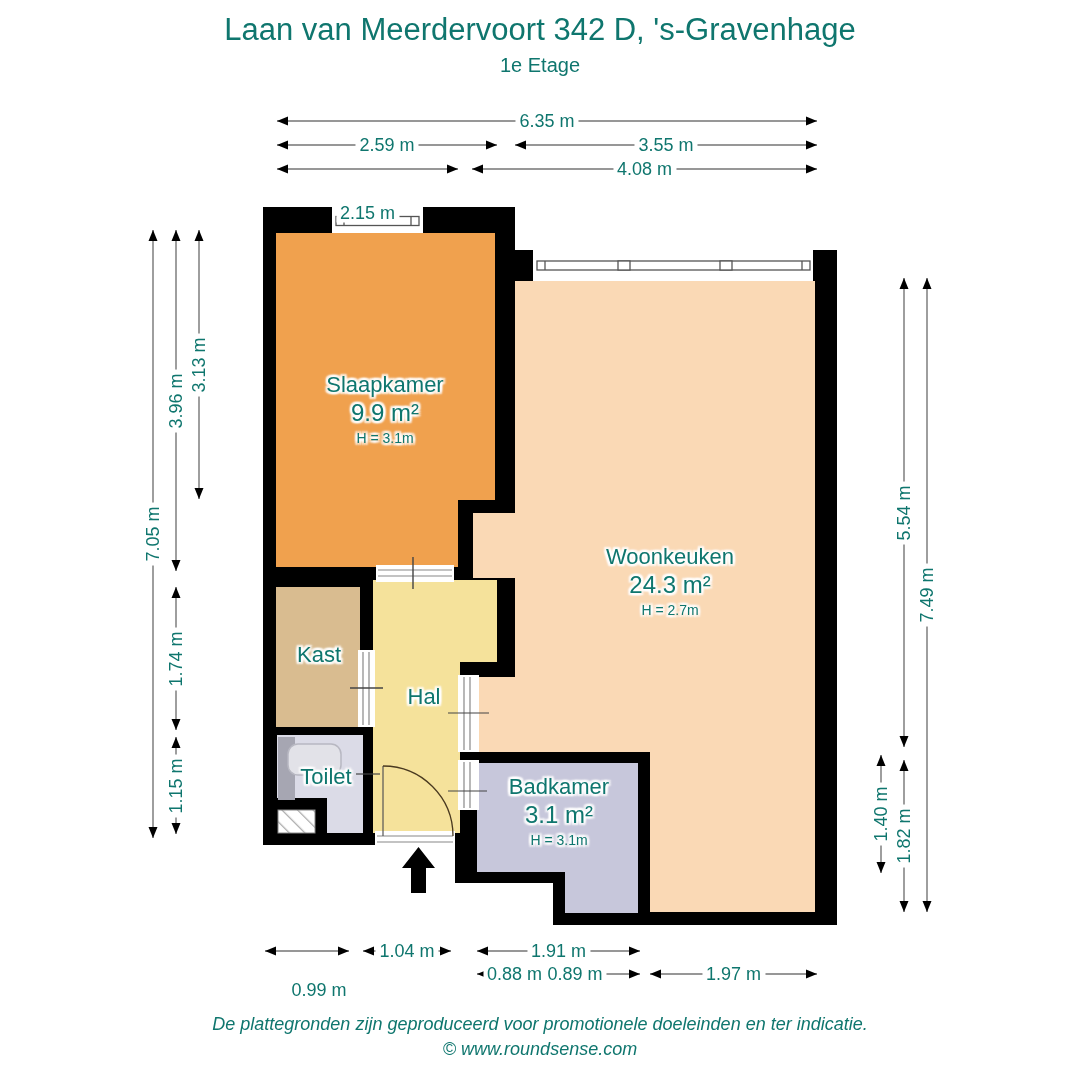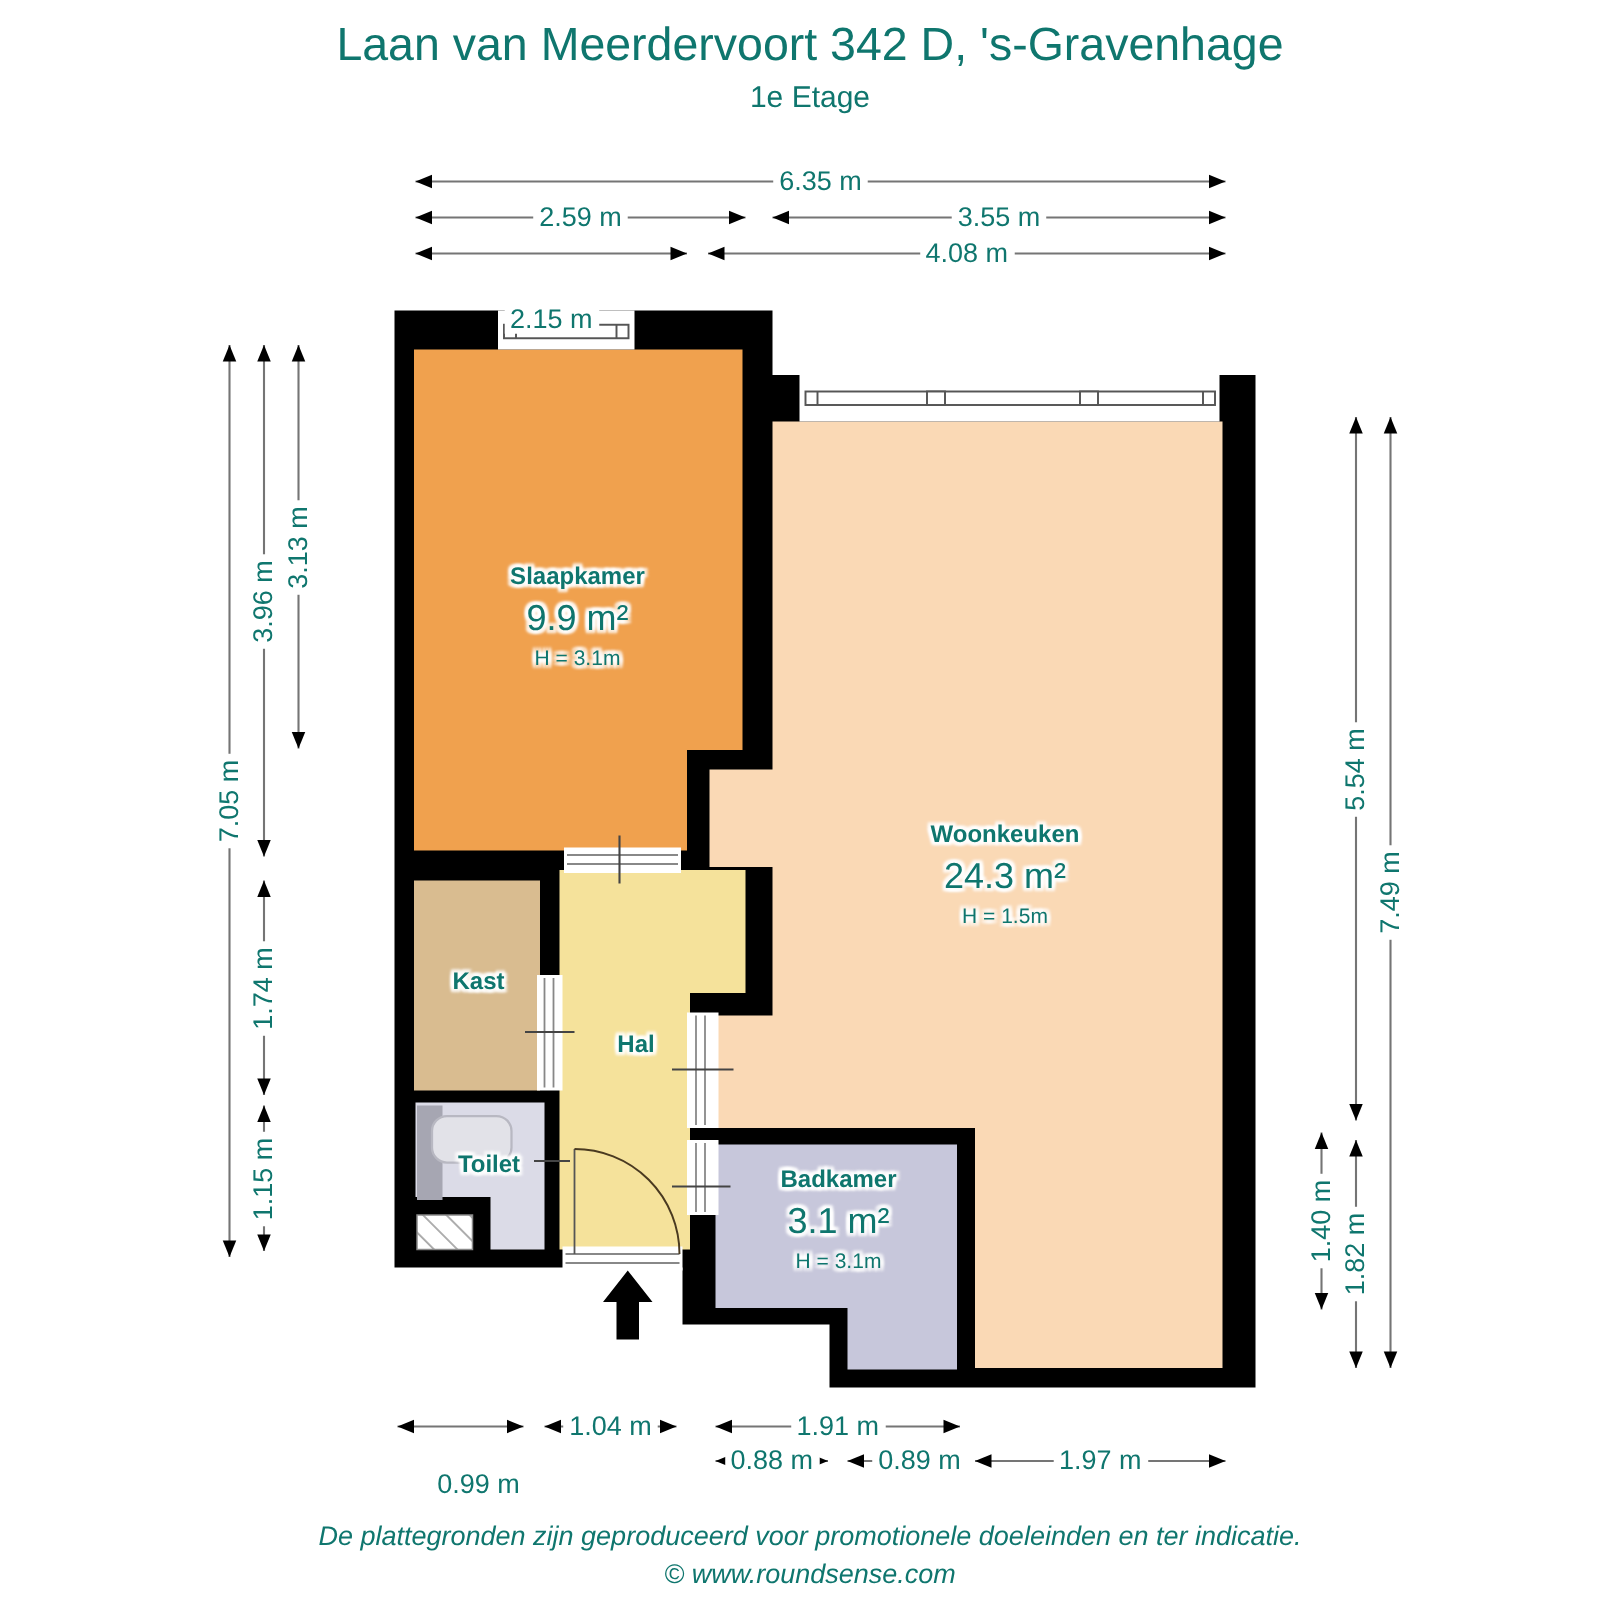--- a/index.html
+++ b/index.html
@@ -6,21 +6,21 @@
   .page{position:relative;width:1080px;height:1080px;background:#fff;overflow:hidden;
         font-family:"Liberation Sans", sans-serif;color:#0f766e;}
   .title{position:absolute;top:12px;left:0;width:100%;text-align:center;
          font-size:31px;font-weight:400;letter-spacing:0;}
   .subtitle{position:absolute;top:54px;left:0;width:100%;text-align:center;font-size:20px;}
   .plan-svg{position:absolute;left:0;top:0;width:1080px;height:1080px;}
   .labels,.dim-labels{position:absolute;left:0;top:0;width:1049px;height:1080px;pointer-events:none;}
   .room-label{position:absolute;transform:translateX(-50%);text-align:center;white-space:nowrap;
       text-shadow:-2px -2px 2px #fff,2px -2px 2px #fff,-2px 2px 2px #fff,2px 2px 2px #fff,
                   0 -2px 2px #fff,0 2px 2px #fff,-2px 0 2px #fff,2px 0 2px #fff;}
-  .room-label .rn{font-size:16px;line-height:28px;font-weight:bold;}
+  .room-label .rn{font-size:22px;line-height:28px;}
   .room-label .ra{font-size:24px;line-height:27px;}
   .room-label .rh{font-size:14px;line-height:24px;}
   .dim-label{position:absolute;transform:translate(-50%,-50%);background:#fff;
       font-size:18px;line-height:19px;padding:0 4px;white-space:nowrap;}
   .dim-label.v{transform:translate(-50%,-50%) rotate(-90deg);}
   .footer{position:absolute;top:1012px;left:0;width:100%;text-align:center;
       font-style:italic;font-size:18px;line-height:25px;}
 </style>
 </head>
 <body>
@@ -176,21 +176,21 @@
 
   <div class="labels" id="labels">
       <div class="room-label" style="left: 385px; top: 371px;">
         <div class="rn">Slaapkamer</div>
         <div class="ra">9.9 m²</div>
         <div class="rh">H = 3.1m</div>
       </div>
       <div class="room-label" style="left: 670px; top: 543px;">
         <div class="rn">Woonkeuken</div>
         <div class="ra">24.3 m²</div>
-        <div class="rh">H = 1.5m</div>
+        <div class="rh">H = 2.7m</div>
       </div>
       <div class="room-label" style="left: 319px; top: 641px;">
         <div class="rn">Kast</div>
       </div>
       <div class="room-label" style="left: 424px; top: 683px;">
         <div class="rn">Hal</div>
       </div>
       <div class="room-label" style="left: 326px; top: 763px;">
         <div class="rn">Toilet</div>
       </div>
@@ -203,21 +203,21 @@
   <div class="dim-labels" id="dimlabels">
       <span class="dim-label" style="left: 547px; top: 121px;">6.35 m</span>
       <span class="dim-label" style="left: 387px; top: 145px;">2.59 m</span>
       <span class="dim-label" style="left: 666px; top: 145px;">3.55 m</span>
       <span class="dim-label" style="left: 367.5px; top: 169px; margin-top: 44px;">2.15 m</span>
       <span class="dim-label" style="left: 644.5px; top: 169px;">4.08 m</span>
       <span class="dim-label" style="left: 307px; top: 990px; margin-left: 12px;">0.99 m</span>
       <span class="dim-label" style="left: 407px; top: 951px;">1.04 m</span>
       <span class="dim-label" style="left: 558.5px; top: 951px;">1.91 m</span>
       <span class="dim-label" style="left: 514.5px; top: 974px;">0.88 m</span>
-      <span class="dim-label" style="left: 613px; top: 974px; text-align: center;">0.89 m</span>
+      <span class="dim-label" style="left: 575px; top: 974px; text-align: center;">0.89 m</span>
       <span class="dim-label" style="left: 733.5px; top: 974px;">1.97 m</span>
       <span class="dim-label v" style="left: 153px; top: 534px;">7.05 m</span>
       <span class="dim-label v" style="left: 176px; top: 400.5px;">3.96 m</span>
       <span class="dim-label v" style="left: 176px; top: 658.5px;">1.74 m</span>
       <span class="dim-label v" style="left: 176px; top: 785.5px;">1.15 m</span>
       <span class="dim-label v" style="left: 199px; top: 364.5px;">3.13 m</span>
       <span class="dim-label v" style="left: 904px; top: 512.5px;">5.54 m</span>
       <span class="dim-label v" style="left: 904px; top: 836px;">1.82 m</span>
       <span class="dim-label v" style="left: 927px; top: 595px;">7.49 m</span>
       <span class="dim-label v" style="left: 881px; top: 814px;">1.40 m</span>

